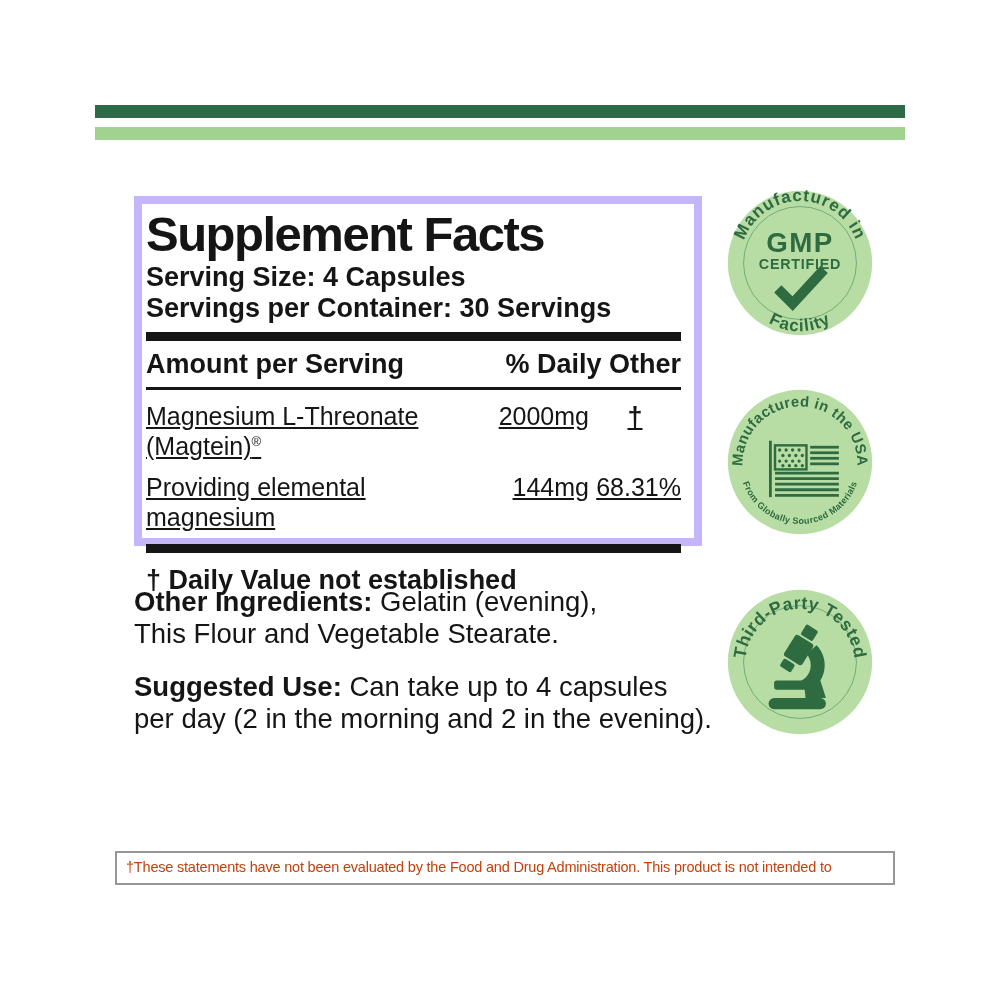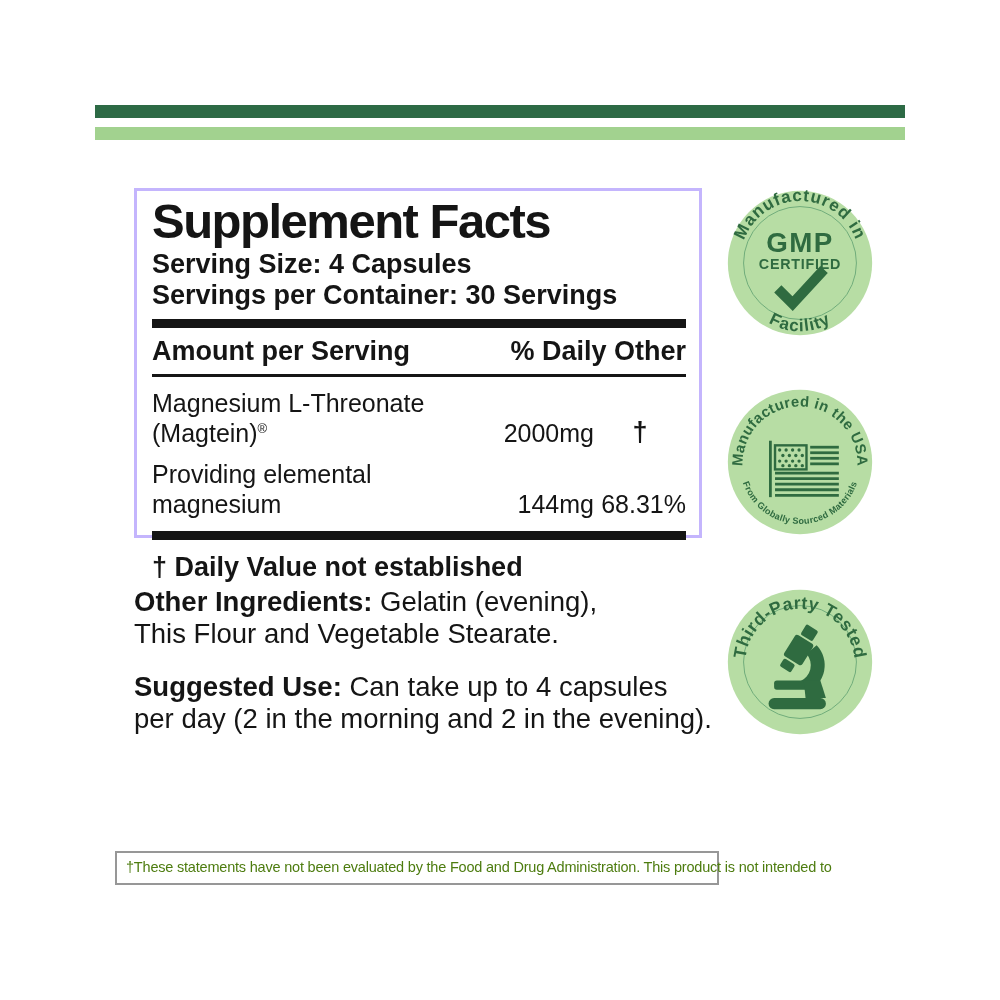--- a/index.html
+++ b/index.html
@@ -7,32 +7,32 @@
     position:relative;width:1000px;height:1000px;background:#ffffff;
     font-family:"Liberation Sans",sans-serif;color:#151515;overflow:hidden;
   }
   
   .bar{position:absolute;left:95px;width:810px;height:13px;}
   .bar.dark{top:105px;background:#2d6a45;}
   .bar.light{top:127px;background:#a2d28f;}
 
   
   .facts-box{
-    position:absolute;left:134px;top:188px;width:568px;height:350px;
-    border:3px solid #c4b5fd;box-sizing:border-box;background:#fff;
-    padding:4px 13px 0 15px;
+    position:absolute;left:134px;top:196px;width:568px;height:350px;
+    border:8px solid #c4b5fd;box-sizing:border-box;background:#fff;
+    padding:4px 13px 0 4px;
   }
   .facts-title{font-size:49px;font-weight:700;letter-spacing:-1.5px;line-height:1.1;margin:0;}
   .serving-line{font-size:27px;font-weight:700;line-height:1.17;}
   .rule-thick{height:9px;background:#151515;margin-top:7px;}
   .rule-thick.second{margin-top:12px;}
   .rule-thin{height:3px;background:#151515;}
   .cols{display:flex;justify-content:space-between;align-items:center;
         font-size:27px;font-weight:700;padding:8px 0 7px 0;}
-  .nrow{display:flex;align-items:flex-end;font-size:25px;line-height:1.2;padding-top:11px;}
+  .nrow{display:flex;align-items:flex-start;font-size:25px;line-height:1.2;padding-top:11px;text-decoration:underline;}
   .nrow .nm{flex:1;}
   .nrow sup{font-size:13px;}
   .nrow .amt{width:96px;text-align:right;}
   .nrow .dvv{width:92px;text-align:right;}
   .nrow .dvv.ctr{text-align:center;font-weight:700;font-size:27px;}
   .fn{font-size:27px;font-weight:700;padding-top:12px;}
 
   
   .para{position:absolute;left:134px;width:600px;font-size:27.5px;line-height:1.17;}
   .para.oi{top:558px;}
@@ -50,23 +50,23 @@
   .a16{font-size:16px;letter-spacing:.4px;}
   .a10{font-size:9.8px;letter-spacing:.3px;}
   .a19{font-size:19px;letter-spacing:.5px;}
   .gmp-big{font-family:"Liberation Sans",sans-serif;font-weight:700;font-size:30px;
            letter-spacing:1.5px;fill:#2f6b40;}
   .gmp-cert{font-family:"Liberation Sans",sans-serif;font-weight:700;font-size:15.5px;
            letter-spacing:.8px;fill:#2f6b40;}
 
   
   .disclaimer{
-    position:absolute;left:115px;top:851px;width:604px;box-sizing:border-box;
+    position:absolute;left:115px;top:851px;width:780px;box-sizing:border-box;
     border:2px solid #979797;padding:5px 0 6px 9px;
-    font-size:14.5px;line-height:1.3;color:#4d7c0f;letter-spacing:-.2px;
+    font-size:14.5px;line-height:1.3;color:#c2410c;letter-spacing:-.2px;
   }
   .disclaimer span{display:block;white-space:nowrap;}
 </style>
 </head>
 <body>
 
 <div class="page">
 
   <div class="bar dark"></div>
   <div class="bar light"></div>

